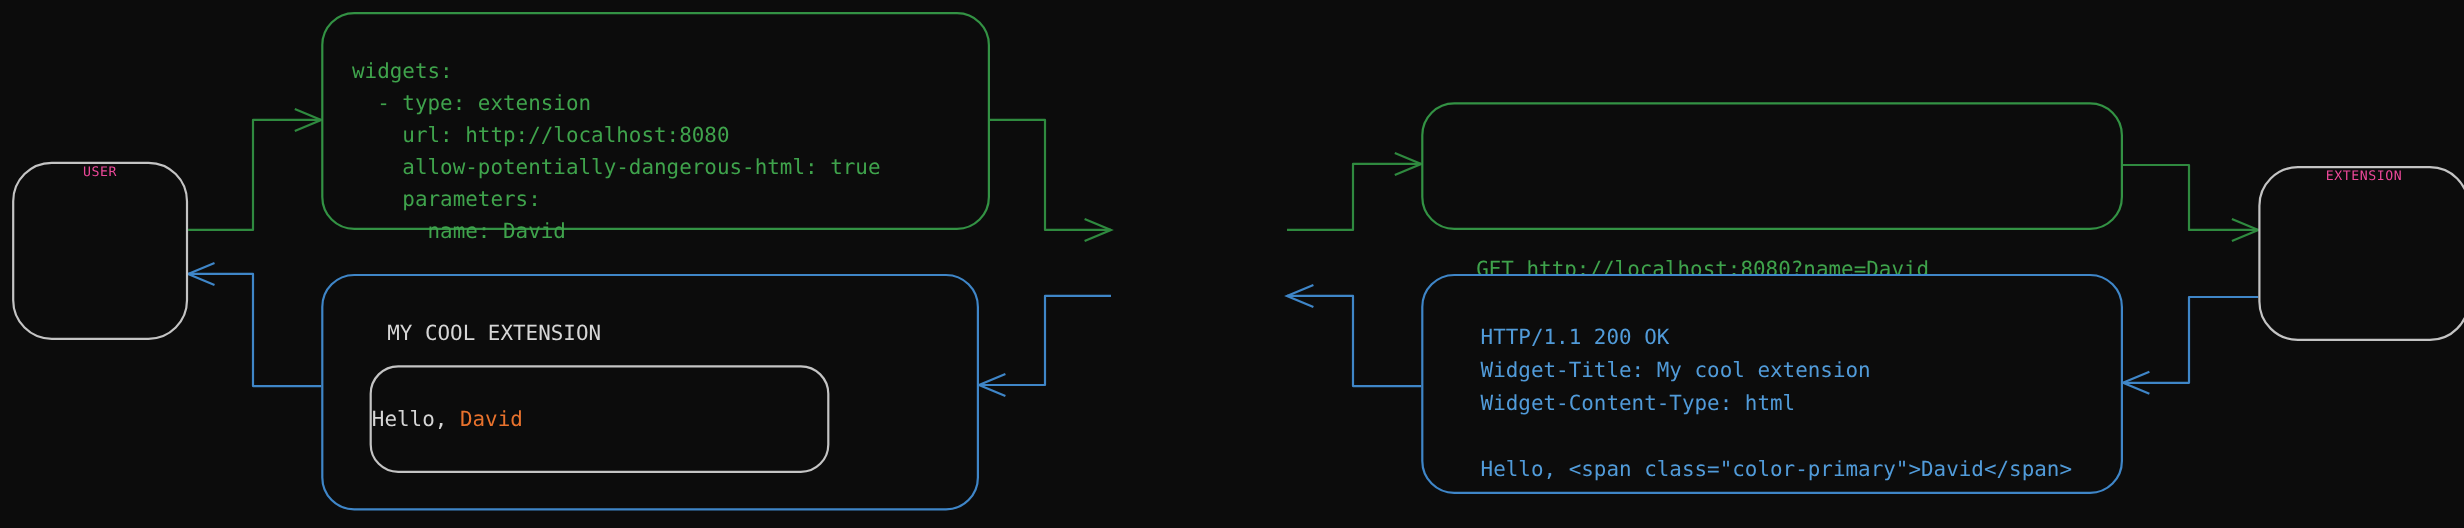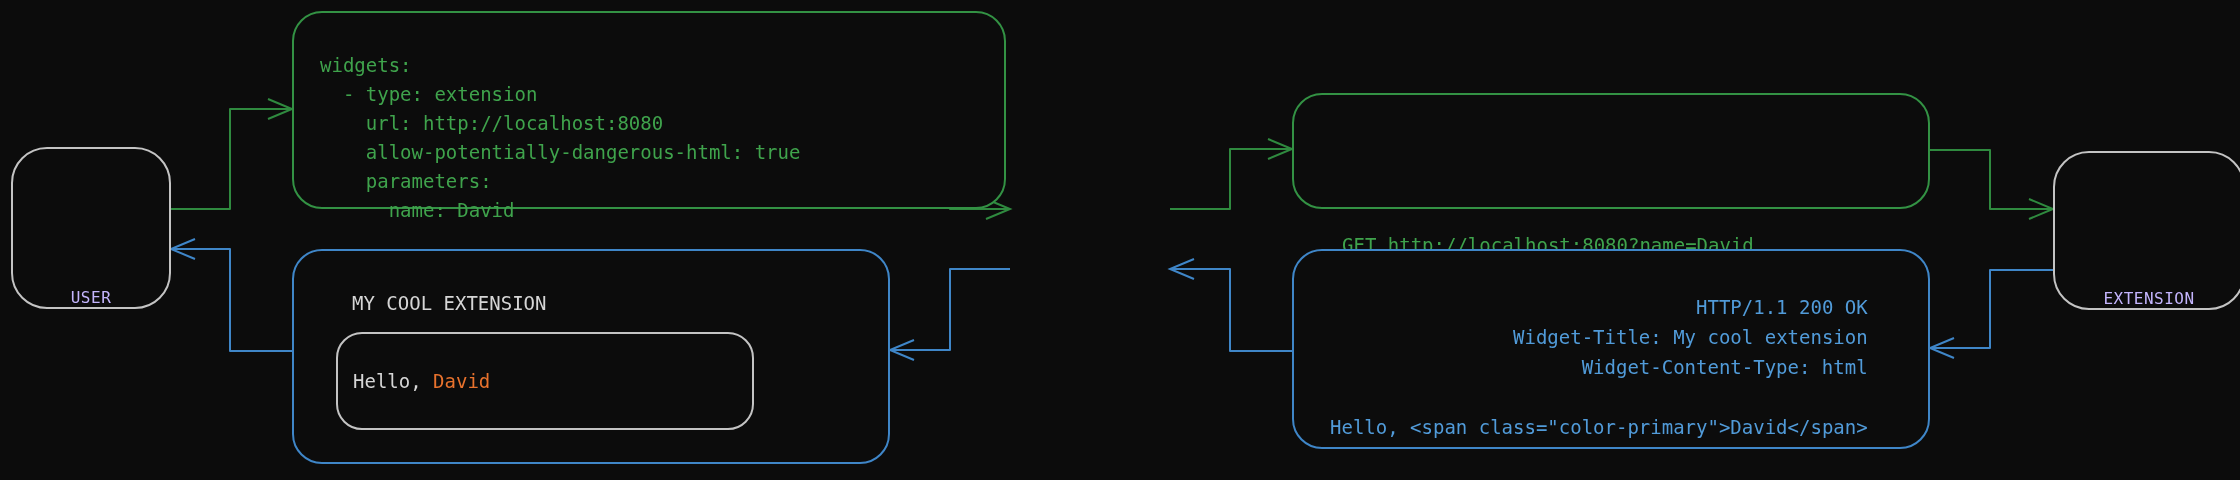--- a/index.html
+++ b/index.html
@@ -19,60 +19,60 @@
     position: absolute;
     inset: 0;
     width: 2240px;
     height: 480px;
   }
   .node {
     position: absolute;
     border: 2px solid #c4c4c4;
     border-radius: 36px;
     display: flex;
-    align-items: flex-end;
+    align-items: flex-start;
     justify-content: center;
-    color: #c4b5fd;
-    font-size: 16px;
+    color: #ec4899;
+    font-size: 12px;
     letter-spacing: 0.5px;
     box-sizing: border-box;
     background: #0c0c0c;
   }
   .node-user      { left: 11px;   top: 147px; width: 160px; height: 162px; }
   .node-glance    { left: 1010px; top: 150px; width: 160px; height: 158px; }
   .node-extension { left: 2053px; top: 151px; width: 192px; height: 159px; }
 
   .msgbox {
     position: absolute;
     border-radius: 30px;
     box-sizing: border-box;
     background: #0c0c0c;
   }
   .msgbox.green { border: 2px solid #339244; }
   .msgbox.blue  { border: 2px solid #3f86c8; }
 
-  .box-config   { left: 292px;  top: 11px;  width: 714px; height: 198px; }
+  .box-config   { left: 292px;  top: 11px;  width: 608px; height: 198px; }
   .box-request  { left: 1292px; top: 93px;  width: 638px; height: 116px; padding-left: 29px; }
   .box-response { left: 1292px; top: 249px; width: 638px; height: 200px; }
   .box-widget   { left: 292px;  top: 249px; width: 598px; height: 215px; text-decoration: underline; }
 
   pre.code {
     margin: 0;
     position: absolute;
     font-family: "DejaVu Sans Mono", "Liberation Mono", monospace;
     font-size: 19px;
     line-height: 29px;
     white-space: pre;
   }
   .code.green { color: #3fa34c; }
   .code.blue  { color: #519bd9; line-height: 30px; }
 
   .pre-config   { left: 26px; top: 38px;  }
   .pre-request  { left: 48px; top: 136px; }
-  .pre-response { left: 36px; top: 41px; text-align: right;  }
+  .pre-response { left: 52px; top: 41px;  }
 
   .widget-title {
     position: absolute;
     left: 58px;
     top: 41px;
     color: #d6d6d6;
     font-size: 19px;
   }
   .hello-box {
     position: absolute;
@@ -80,21 +80,20 @@
     top: 81px;
     width: 418px;
     height: 98px;
     border: 2px solid #c4c4c4;
     border-radius: 26px;
     box-sizing: border-box;
     display: flex;
     align-items: center;
   }
   .hello-line {
-    margin-left: 15px;
     font-size: 19px;
     color: #d6d6d6;
     white-space: pre;
   }
   .hello-line .name { color: #e8722d; }
 </style>
 </head>
 <body>
 
 <div class="canvas">

